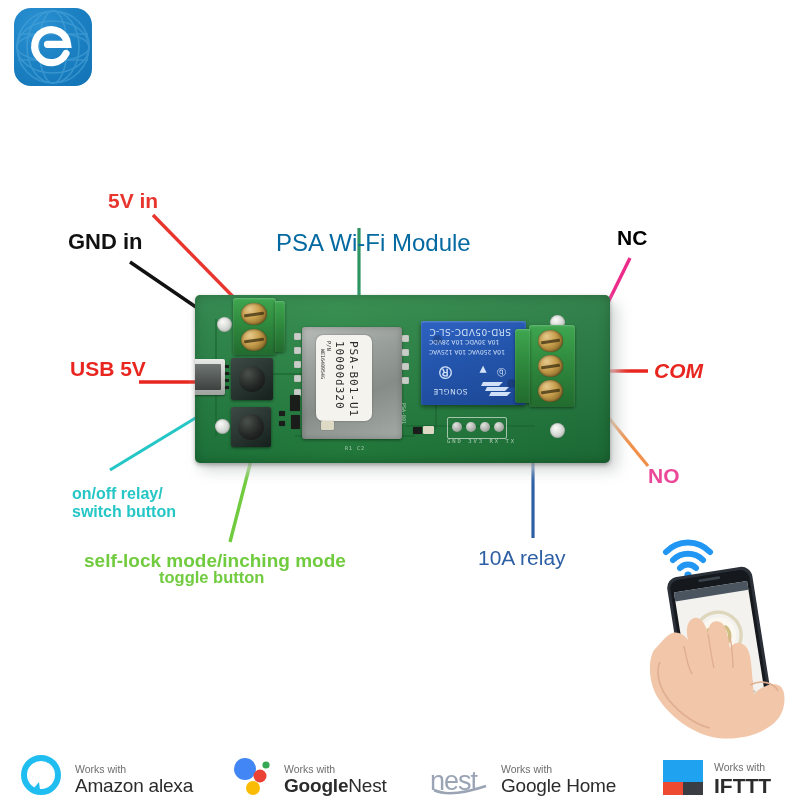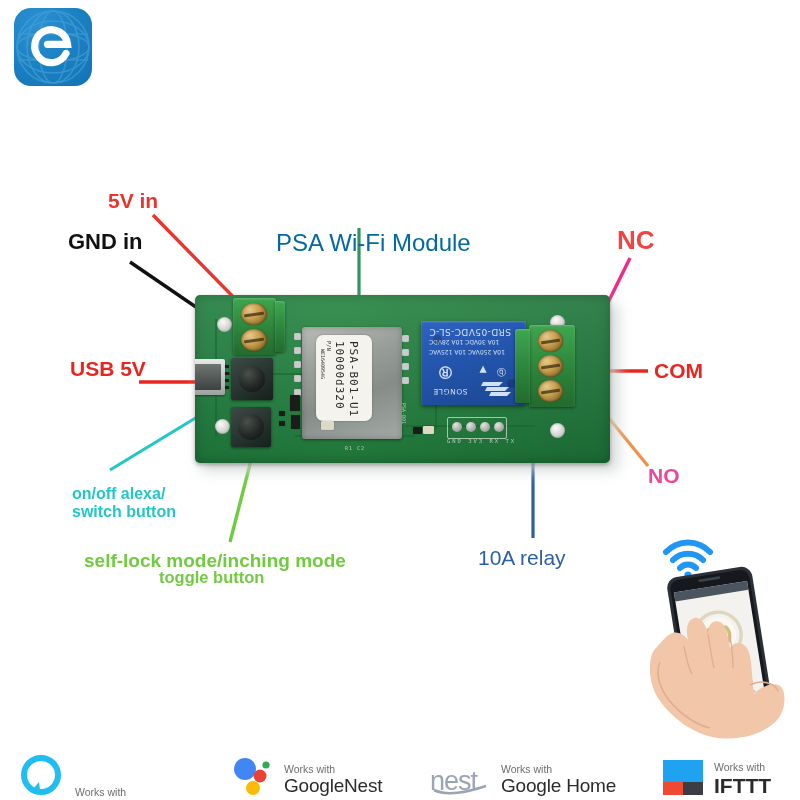--- a/index.html
+++ b/index.html
@@ -180,29 +180,29 @@
 
     <line x1="533" y1="538" x2="533" y2="400" stroke="#2d5fa4" stroke-width="3.2"></line>
   </svg>
 
   <div class="lbl" style="left:108px;top:189px;font-size:21px;color:#e8352e;">5V in</div>
 
   <div class="lbl" style="left:68px;top:230px;font-size:22px;color:#111111;">GND in</div>
 
   <div class="lbl thin" style="left:276px;top:204px;font-size:24px;color:#0369a1;margin-top:26px;">PSA Wi-Fi Module</div>
 
-  <div class="lbl" style="left:617px;top:226px;font-size:26px;color:#ef4444;">NC</div>
-
-  <div class="lbl" style="left:654px;top:359px;font-size:21px;color:#e8261f;">COM</div>
+  <div class="lbl" style="left:617px;top:226px;font-size:21px;color:#000000;">NC</div>
+
+  <div class="lbl" style="left:654px;top:359px;font-size:21px;color:#e8261f;font-style:italic;">COM</div>
 
   <div class="lbl" style="left:648px;top:464px;font-size:21px;color:#ec4899;">NO</div>
 
   <div class="lbl" style="left:70px;top:357px;font-size:21px;color:#e8261f;">USB 5V</div>
 
-  <div class="lbl" style="left:72px;top:485px;font-size:16px;color:#25c6c6;">on/off alexa/</div>
+  <div class="lbl" style="left:72px;top:485px;font-size:16px;color:#25c6c6;">on/off relay/</div>
   <div class="lbl" style="left:72px;top:503px;font-size:16px;color:#25c6c6;">switch button</div>
 
   <div class="lbl" style="left:84px;top:550px;font-size:19px;color:#71cb3f;">self-lock mode/inching mode</div>
   <div class="lbl" style="left:159px;top:568px;font-size:16.5px;color:#71cb3f;">toggle button</div>
 
   <div class="lbl thin" style="left:478px;top:546px;font-size:21px;color:#2d5fa4;">10A relay</div>
 
   <div class="pcb-wrap">
     <div class="pcb-shadow"></div>
     <div class="pcb">
@@ -354,34 +354,35 @@
 
   <div class="footer">
 
     <div class="badge" style="left:18px;">
       <svg width="46" height="46" viewBox="0 0 46 46">
         <circle cx="23" cy="23" r="17" fill="none" stroke="#20bdf0" stroke-width="6"></circle>
         <path d="M16 36 l6 2 -1 -8z" fill="#20bdf0"></path>
       </svg>
       <div class="txt" style="margin-left:11px;">
         <div class="works">Works with</div>
+        <div class="bigname">Amazon alexa</div>
       </div>
     </div>
 
     <div class="badge" style="left:230px;">
       <svg width="44" height="44" viewBox="0 0 44 44">
         <circle cx="15" cy="15" r="11" fill="#4285f4"></circle>
         <circle cx="30" cy="22" r="6.5" fill="#ea4335"></circle>
         <circle cx="36" cy="11" r="3.6" fill="#34a853"></circle>
         <circle cx="23" cy="34" r="7" fill="#fbbc05"></circle>
       </svg>
       <div class="txt" style="margin-left:10px;">
         <div class="works">Works with</div>
         <div class="bigname">
-          <span style="font-weight:400;">Google</span><span style="font-weight:400;">Nest</span>
+          <span style="font-weight:700;">Google</span><span style="font-weight:400;">Nest</span>
         </div>
       </div>
     </div>
 
     <div class="badge" style="left:430px;">
       <svg width="62" height="34" viewBox="0 0 62 34">
         <text x="0" y="26" font-family="Liberation Sans, sans-serif" font-size="27" fill="#9aa4b5" letter-spacing="-1">nest</text>
         <path d="M4 26 q16 8 52 -4" stroke="#9aa4b5" stroke-width="2.6" fill="none"></path>
       </svg>
       <div class="txt" style="margin-left:9px;">

